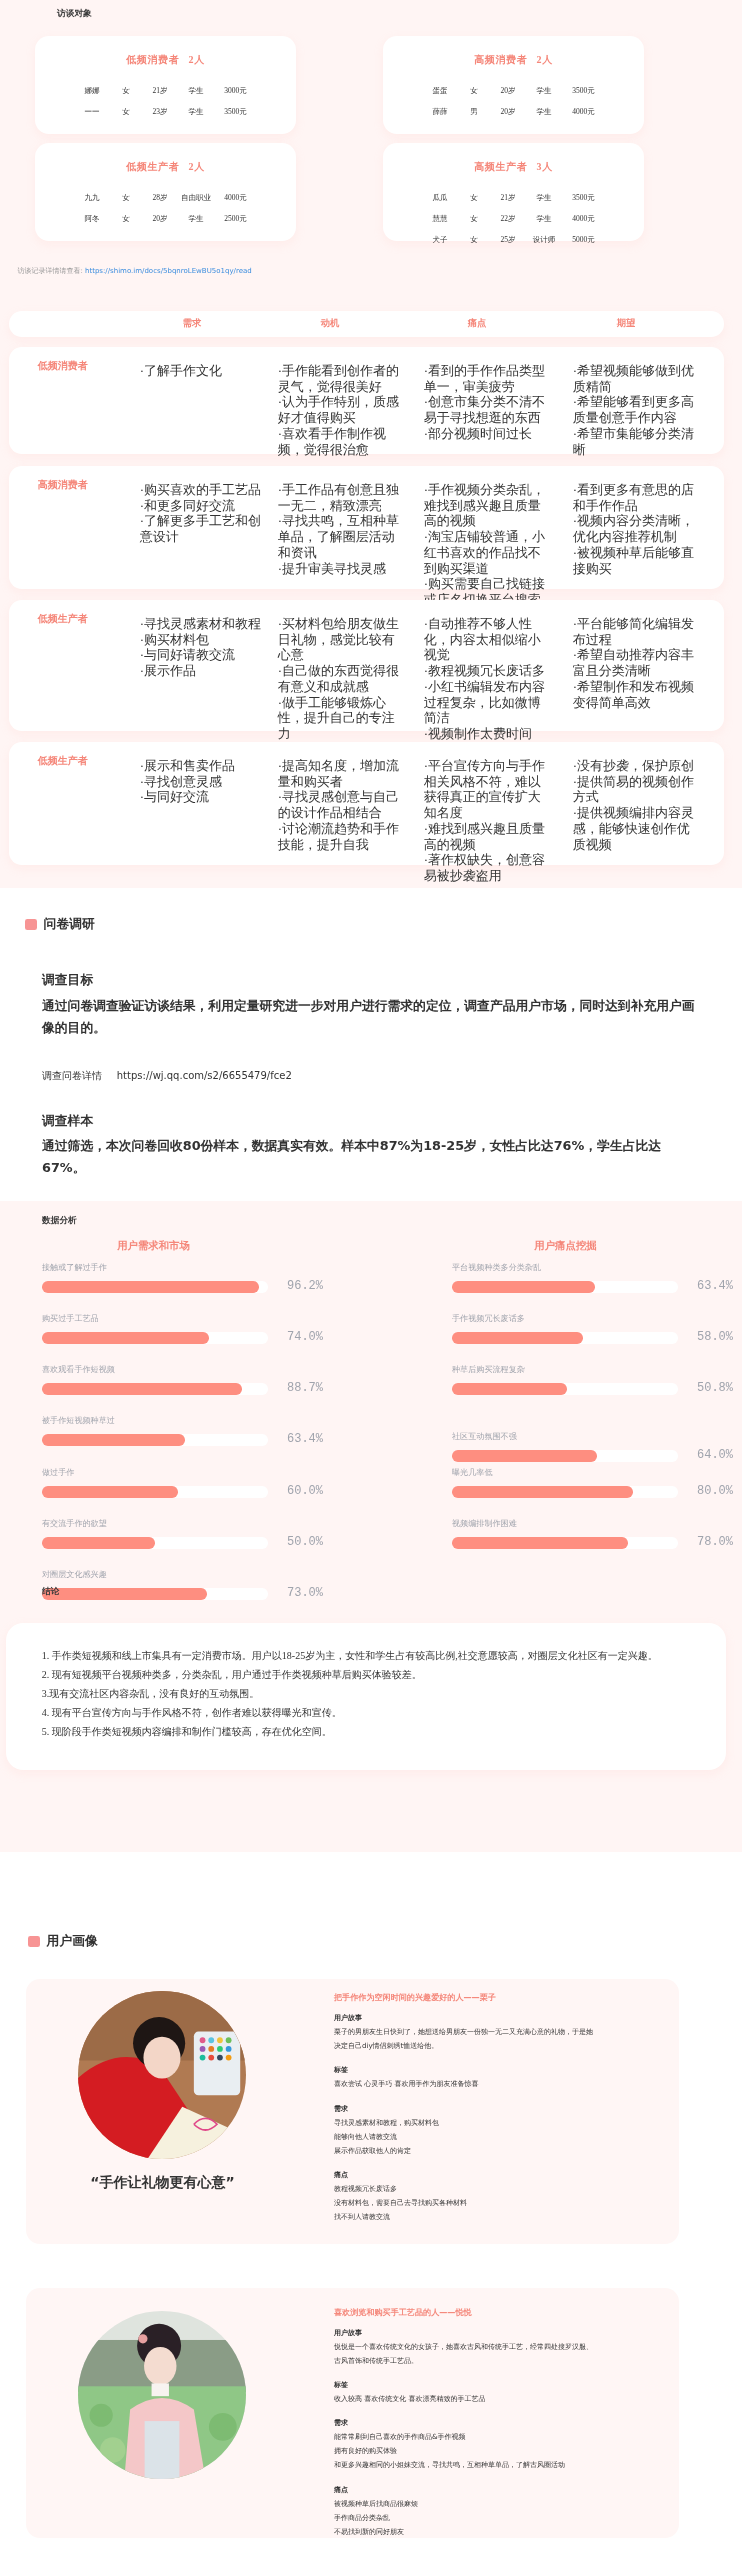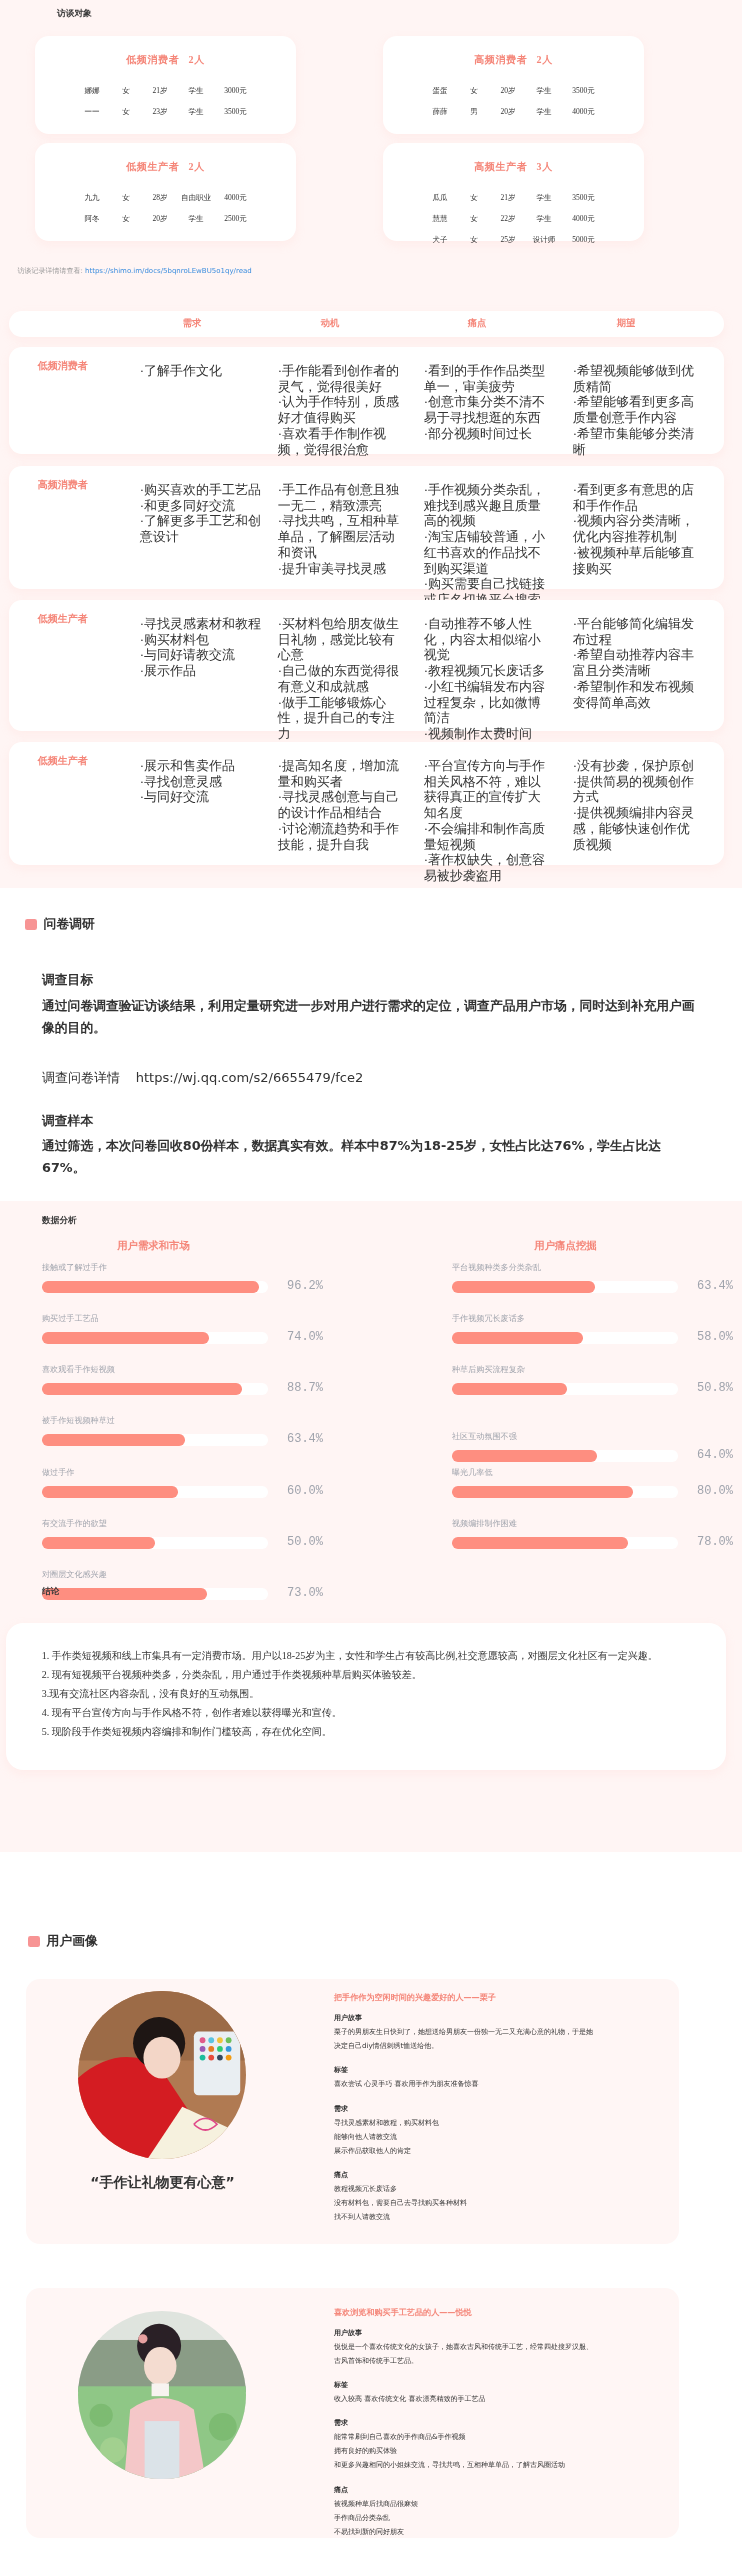--- a/index.html
+++ b/index.html
@@ -37,21 +37,21 @@
   .col-mot  { left: 269px; width: 125px; }
   .col-pain { left: 415px; width: 127px; }
   .col-hope { left: 564px; width: 125px; }
 
   
   #sec-survey { position: relative; height: 313px; background: #fff; }
   .sec-title { position: absolute; left: 25px; font-size: 12.8px; font-weight: bold; color: #333; display: flex; align-items: center; }
   .sec-mark { width: 11.6px; height: 11.6px; border-radius: 2.3px; background: #f79494; margin-right: 7px; display: inline-block; }
   .sv-h { position: absolute; left: 42px; font-size: 12.8px; font-weight: bold; color: #333; }
   .sv-p { position: absolute; left: 42px; width: 656px; font-size: 12.8px; font-weight: bold; color: #333; line-height: 22px; }
-  .sv-link { position: absolute; left: 42px; top: 1069px; font-size: 13px; color: #333; }
+  .sv-link { position: absolute; left: 42px; top: 1069px; font-size: 10px; color: #333; }
 
   
   #sec-data { position: relative; height: 651px; }
   .chart-title { position: absolute; font-size: 10.4px; font-weight: bold; color: #f5877a; text-align: center; }
   .bar-item { position: absolute; width: 267px; height: 51px; }
   .bar-label { font-size: 8.1px; color: #a0a4ad; height: 14px; line-height: 14px; }
   .bar-track { position: absolute; top: 21px; left: 0; width: 226px; height: 11.6px; border-radius: 5.8px; background: #ffffff; }
   .bar-fill { height: 11.6px; border-radius: 5.8px; background: #fe8e80; }
   .bar-val { position: absolute; top: 19px; left: 245px; font-size: 12px; color: #a0a4ad; font-family: Liberation Mono, monospace; }
   .concl-item { font-size: 10px; color: #333; line-height: 19px; }
@@ -260,21 +260,21 @@
       <div>·寻找创意灵感</div>
       <div>·与同好交流</div>
     </div>
     <div class="pcol col-mot">
       <div>·提高知名度，增加流量和购买者</div>
       <div>·寻找灵感创意与自己的设计作品相结合</div>
       <div>·讨论潮流趋势和手作技能，提升自我</div>
     </div>
     <div class="pcol col-pain">
       <div>·平台宣传方向与手作相关风格不符，难以获得真正的宣传扩大知名度</div>
-      <div>·不会编排和制作高质量短视频</div>
+      <div>·难找到感兴趣且质量高的视频</div>
       <div>·著作权缺失，创意容易被抄袭盗用</div>
     </div>
     <div class="pcol col-hope">
       <div>·没有抄袭，保护原创</div>
       <div>·提供简易的视频创作方式</div>
       <div>·提供视频编排内容灵感，能够快速创作优质视频</div>
     </div>
   </div>
 </section>
 

